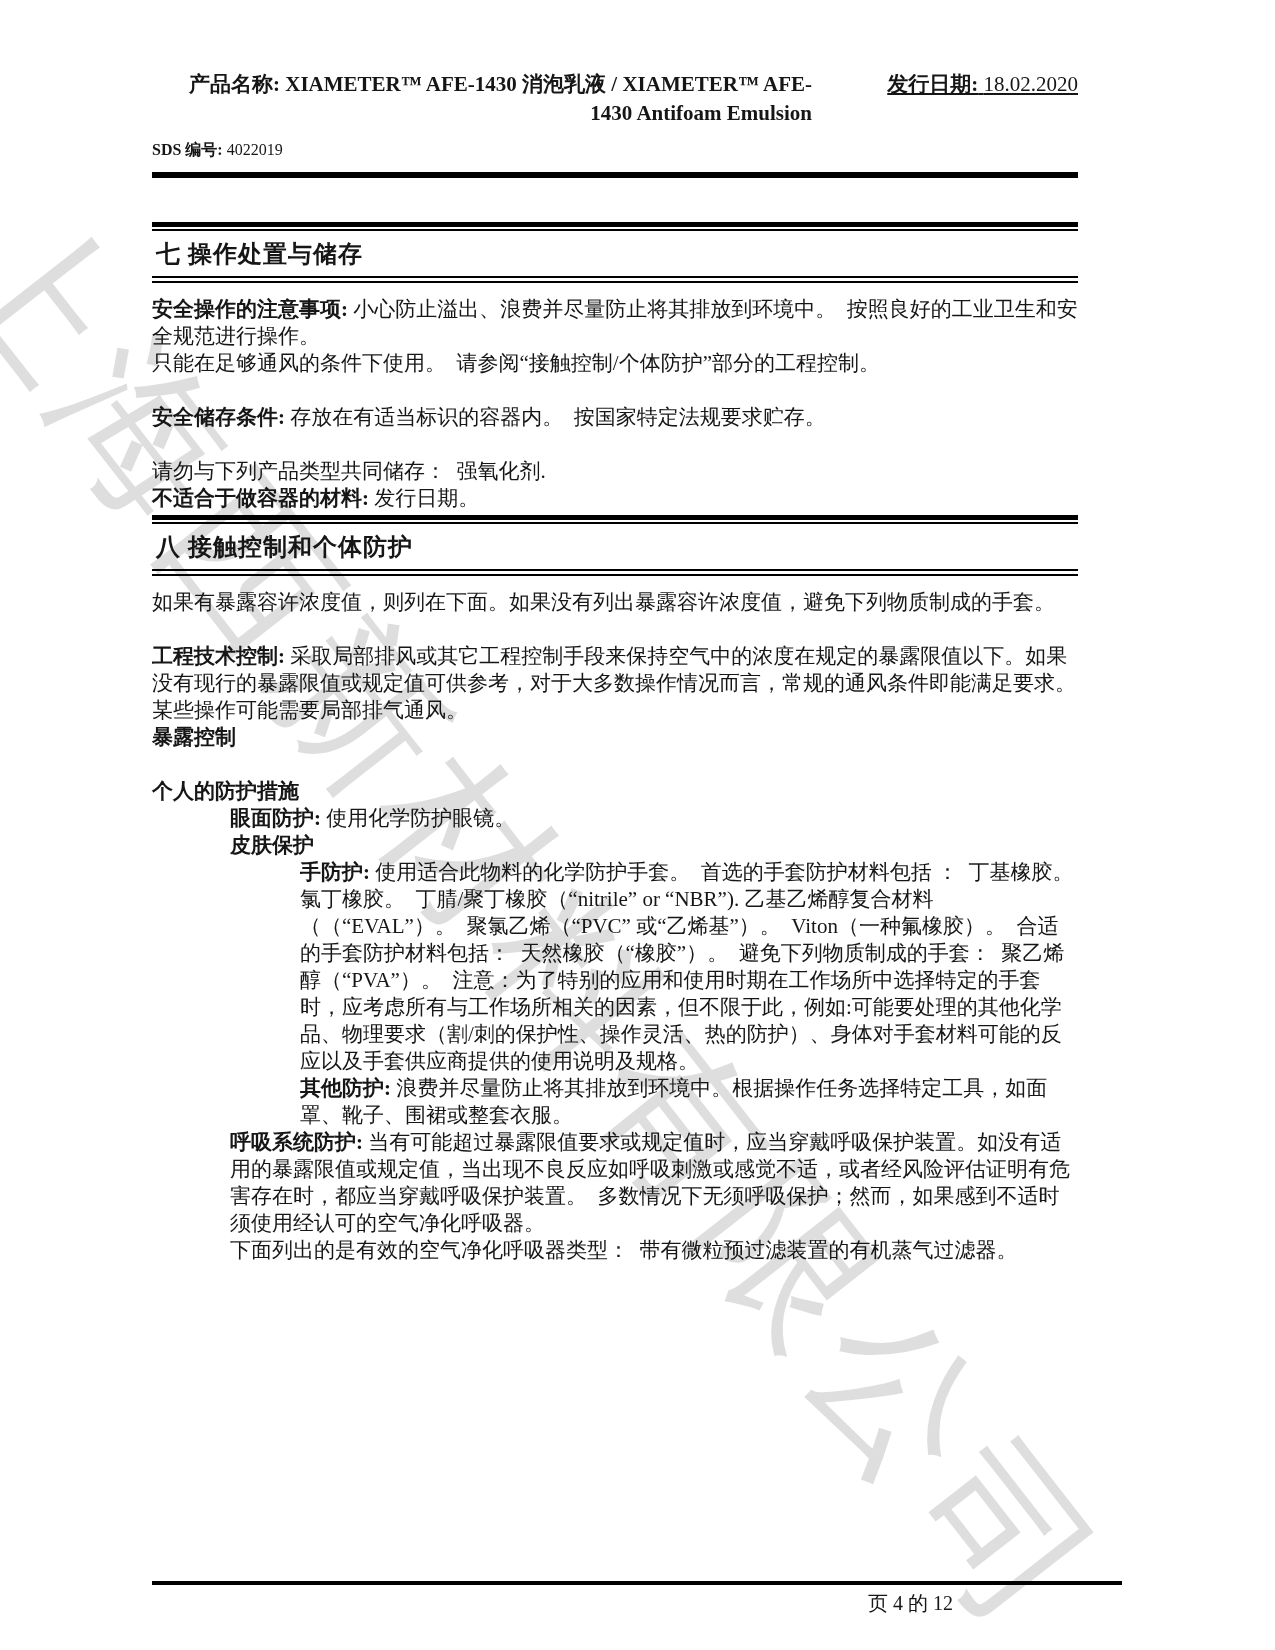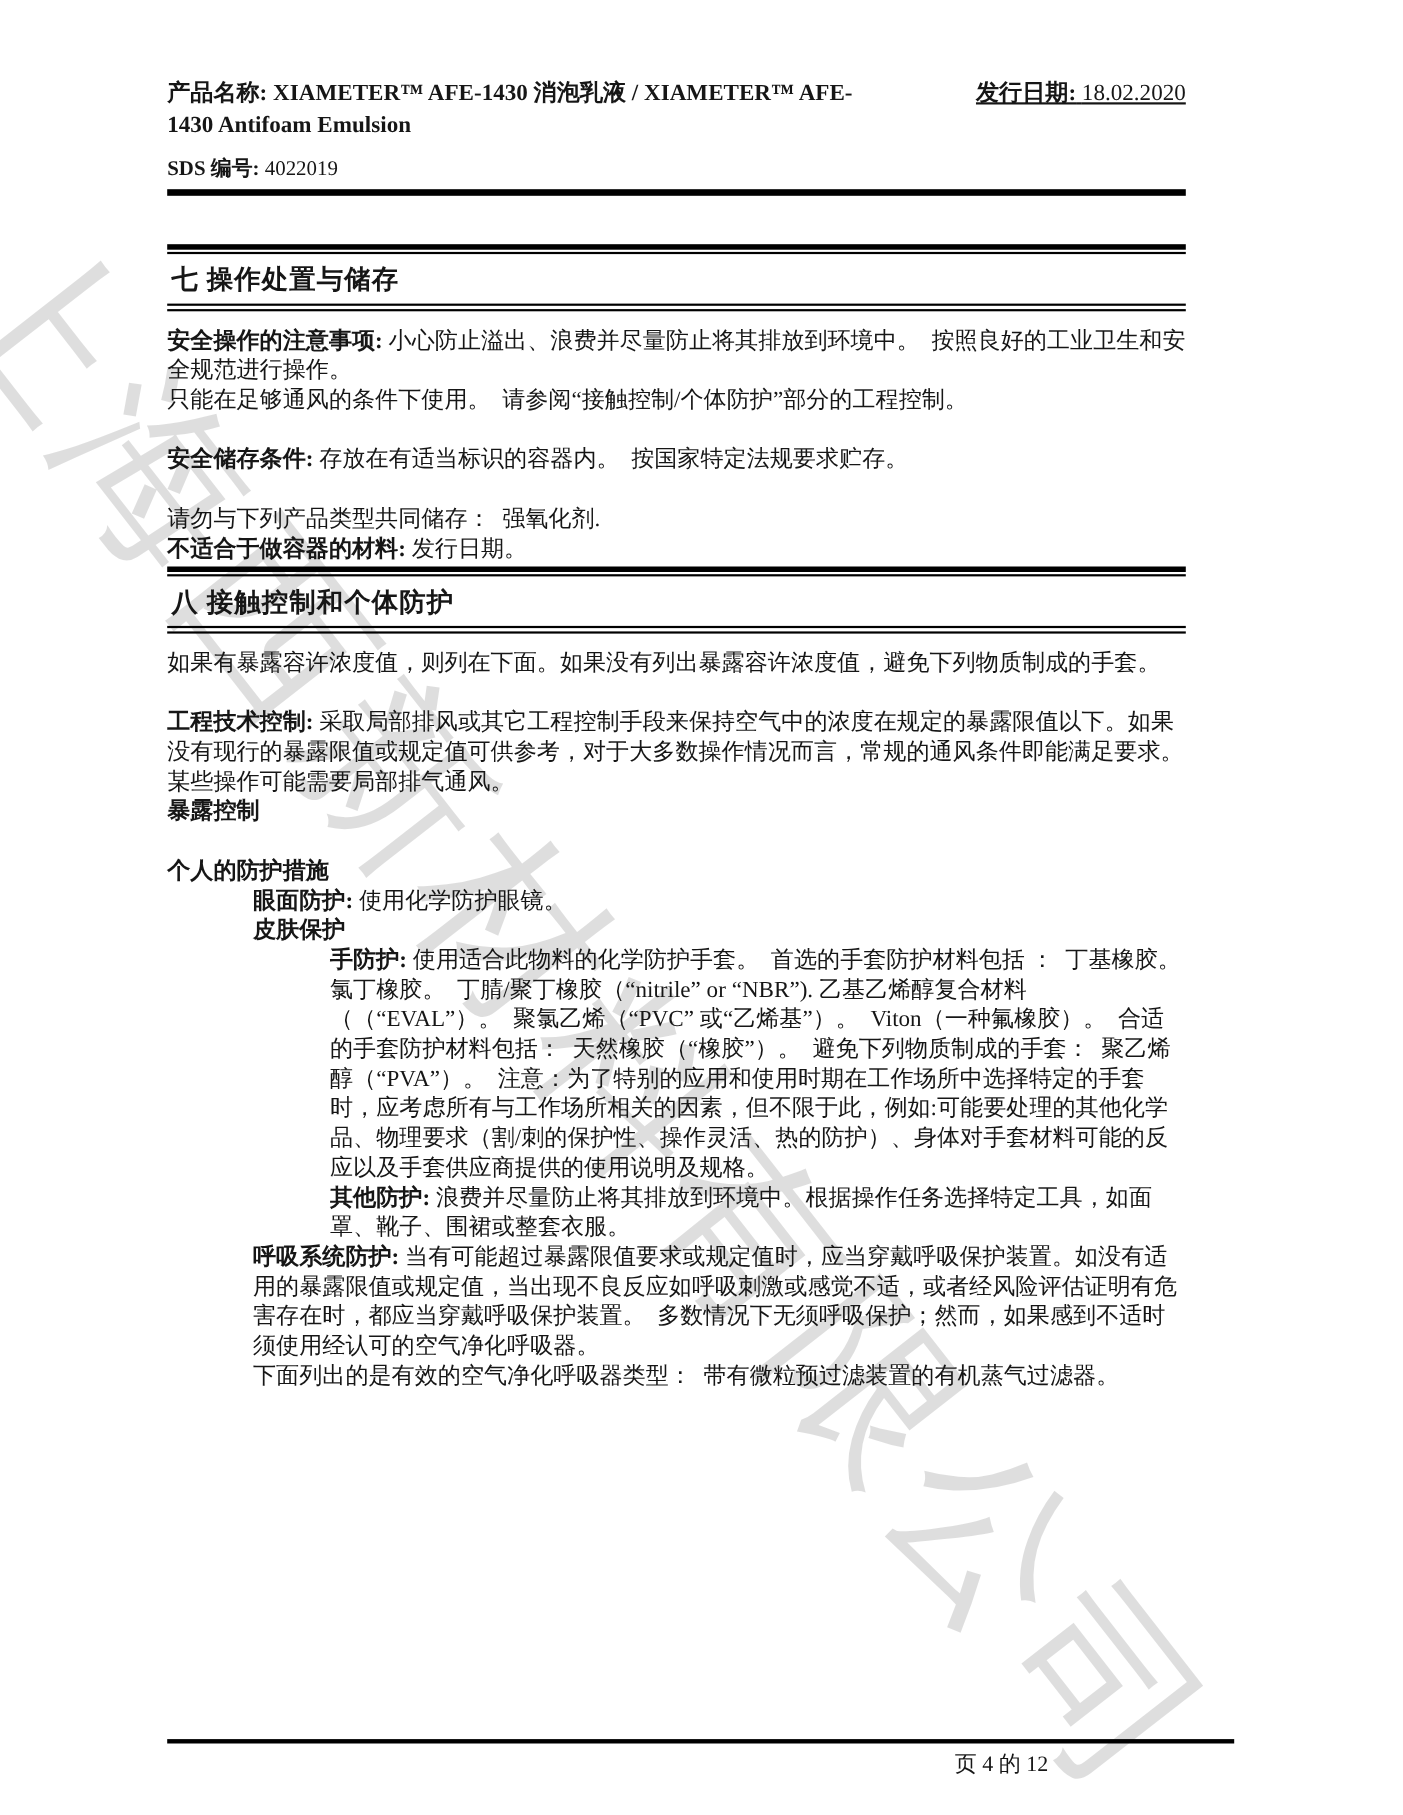--- a/index.html
+++ b/index.html
@@ -23,23 +23,23 @@
     transform-origin:left top;
     z-index:0;
     pointer-events:none;
   }
   .layer{position:relative;z-index:1;}
   .doc-header{
     position:absolute;left:152px;top:70px;width:926px;
     font-size:21px;line-height:29px;
     display:flex;align-items:flex-start;
   }
-  .doc-header .product{width:660px;font-weight:bold;}
+  .doc-header .product{width:660px;font-weight:bold;text-align:right;}
   .doc-header .issue{margin-left:auto;white-space:nowrap;text-decoration:underline;}
-  .sds-line{position:absolute;left:152px;top:140px;font-size:19px;text-align:right;}
+  .sds-line{position:absolute;left:152px;top:140px;font-size:16px;text-align:right;}
   b,.bold{font-weight:bold;}
   .header-rule{position:absolute;left:152px;top:172px;width:926px;height:6px;background:#000;}
   .section{position:absolute;left:152px;width:926px;}
   .sec7{top:222px;}
   .sec8{top:515px;}
   .rule-double-top{height:9px;border-top:5px solid #000;border-bottom:2px solid #000;box-sizing:border-box;}
   .section-title{font-size:24px;font-weight:bold;margin:7px 0 6px 4px;letter-spacing:1px;}
   .rule-double-bottom{height:7px;border-top:2px solid #000;border-bottom:2px solid #000;box-sizing:border-box;}
   .sec-body{margin-top:13px;}
   .para{margin:0;font-size:21px;line-height:27px;white-space:pre-wrap;}

